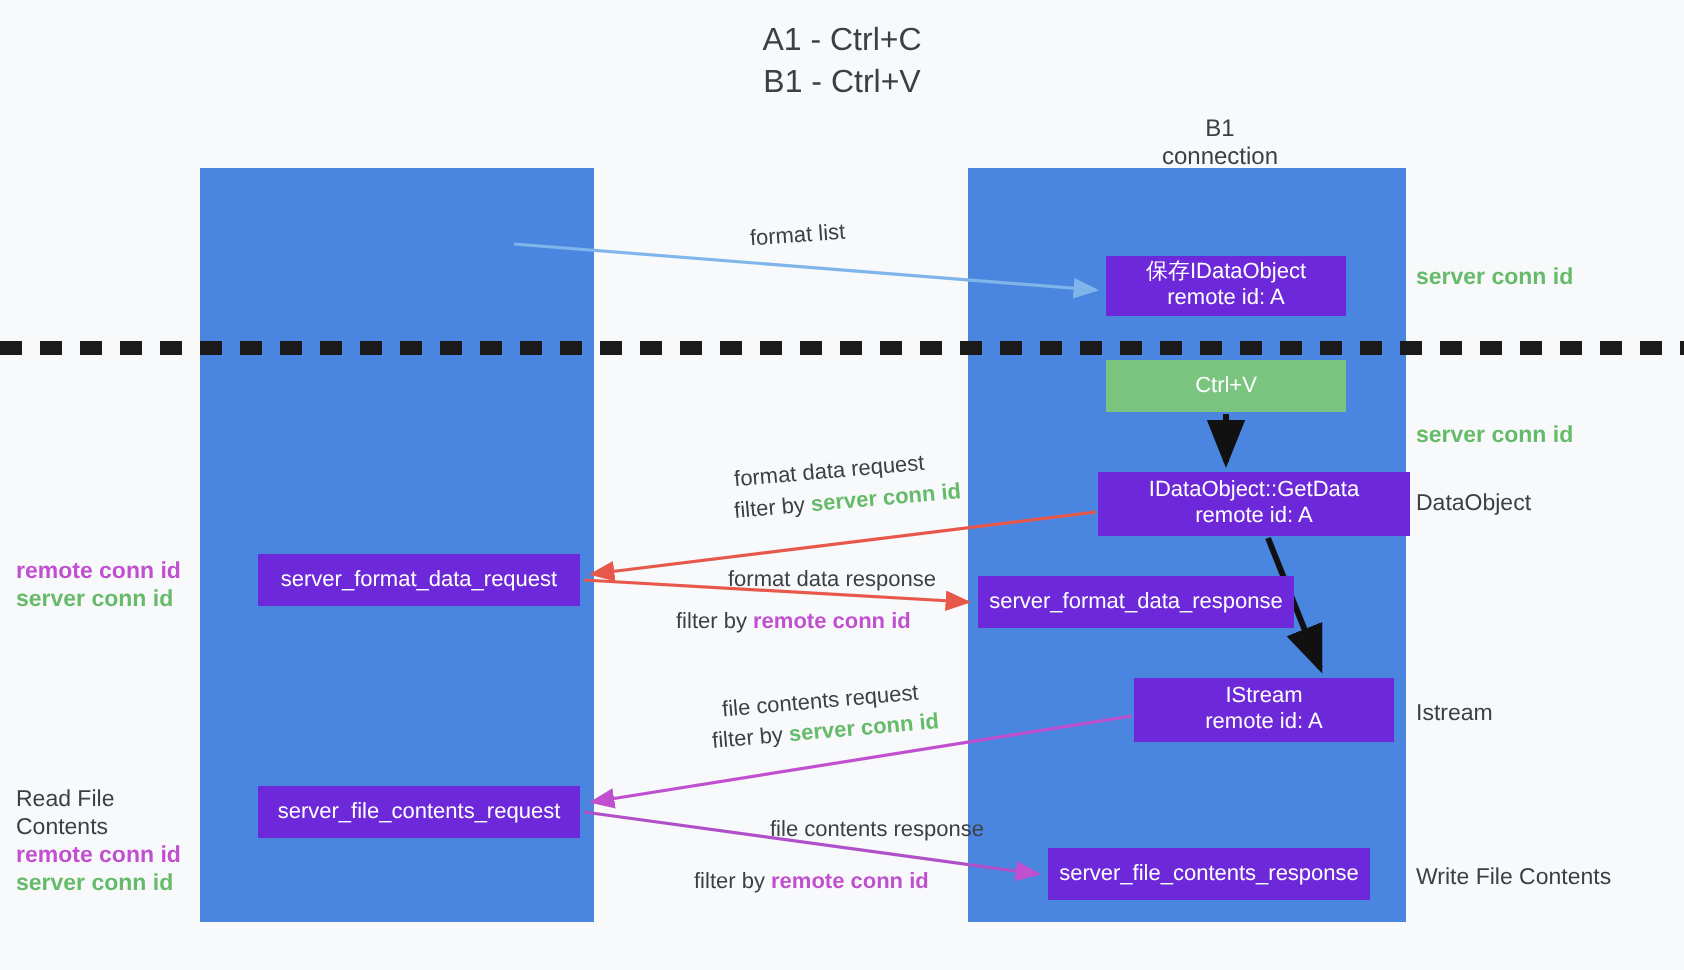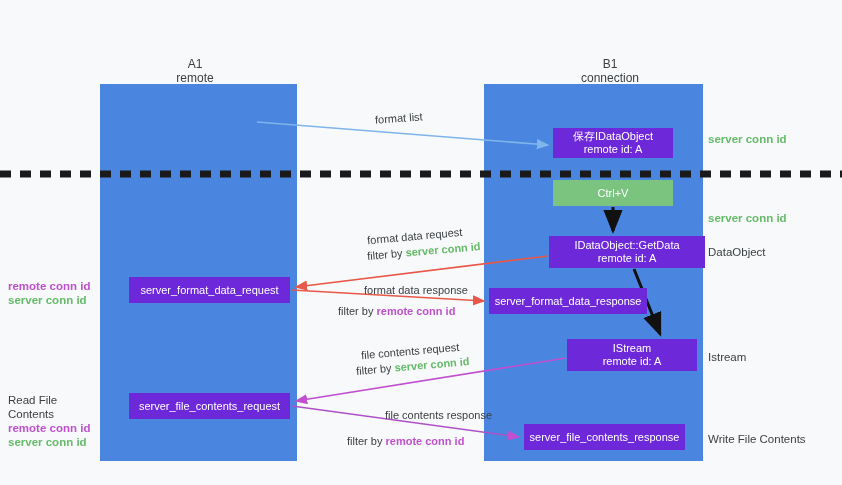--- a/index.html
+++ b/index.html
@@ -123,23 +123,23 @@
 
     <path d="M634,269 L660,334" stroke="#111111" stroke-width="3" fill="none" marker-end="url(#ar-black)"></path>
 
     <path d="M566,358 L296,401" stroke="#c050d0" stroke-width="1.6" fill="none" marker-end="url(#ar-mag)"></path>
 
     <path d="M292,406 L519,437" stroke="#b050c8" stroke-width="1.6" fill="none" marker-end="url(#ar-mag)"></path>
 
     <line x1="0" y1="174" x2="842" y2="174" stroke="#1a1a1a" stroke-width="7" stroke-dasharray="11 9"></line>
   </svg>
 
+  <div class="title">A1 - Ctrl+C
+B1 - Ctrl+V</div>
 
-  <div class="col-head" id="head-a1">A1
-remote</div>
   <div class="col-head" id="head-b1">B1
 connection</div>
 
   <div class="box orange" id="box-save-idataobject">保存IDataObject
 remote id: A</div>
   <div class="box green" id="box-ctrlv">Ctrl+V</div>
   <div class="box orange" id="box-getdata">IDataObject::GetData
 remote id: A</div>
   <div class="box orange" id="box-istream">IStream
 remote id: A</div>

